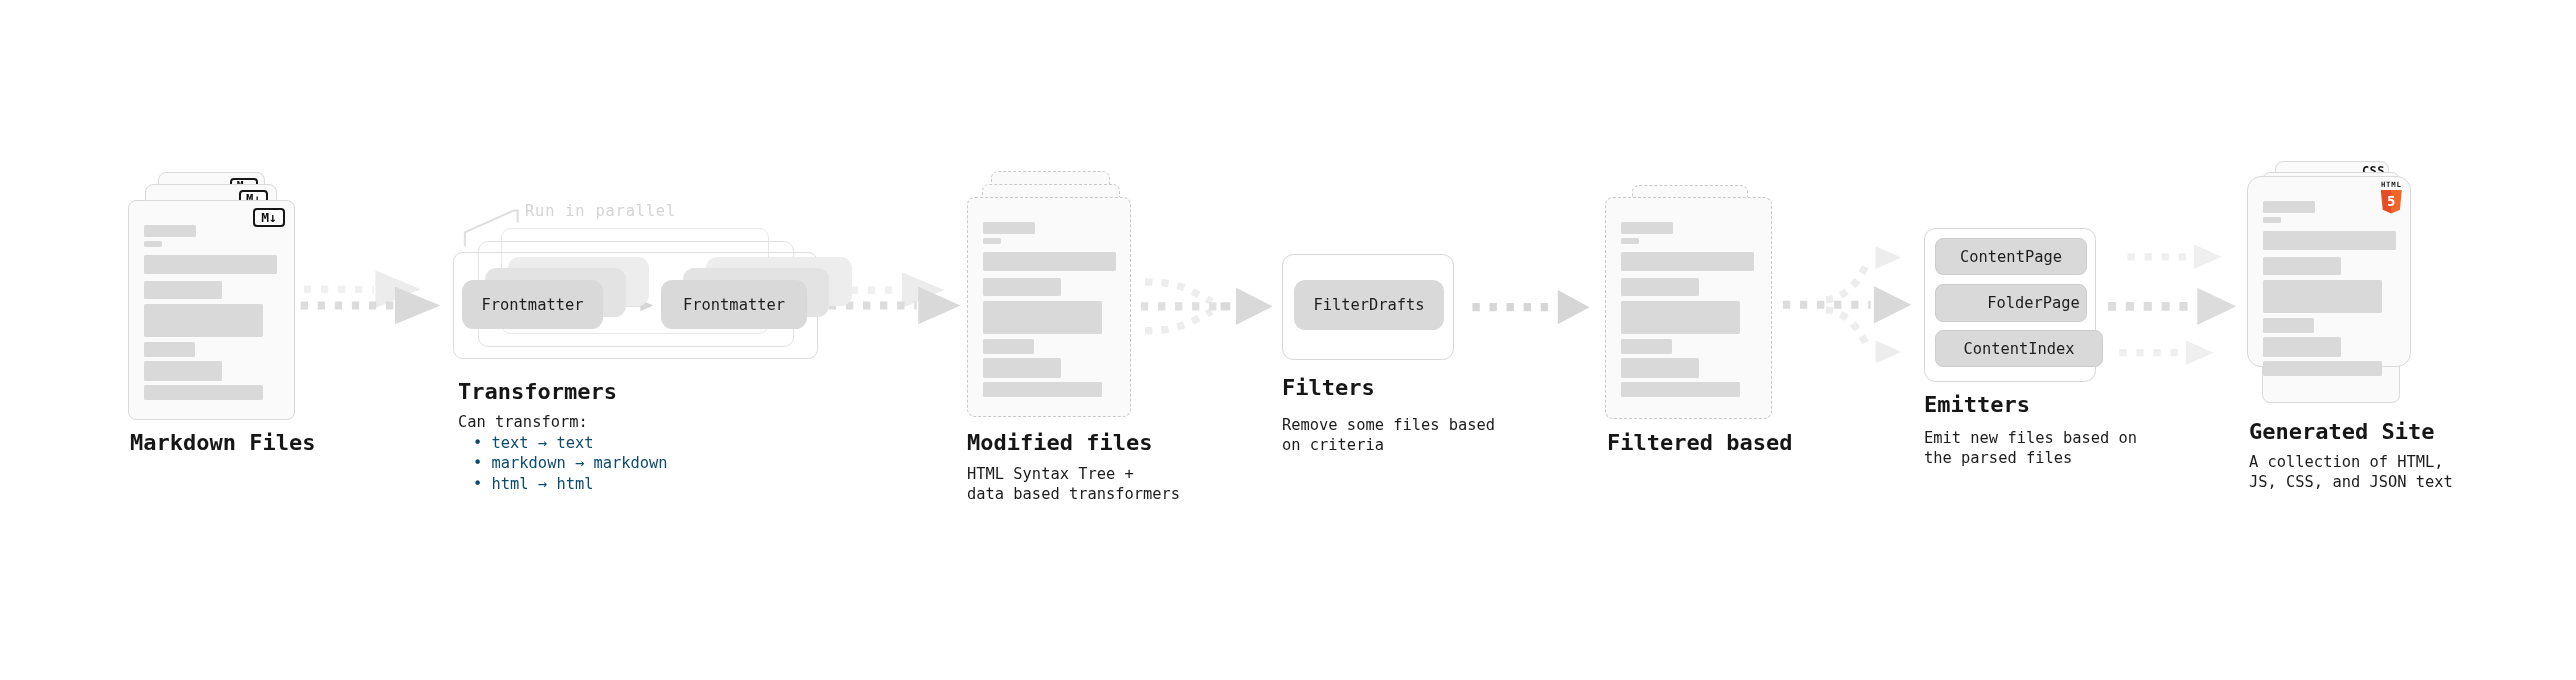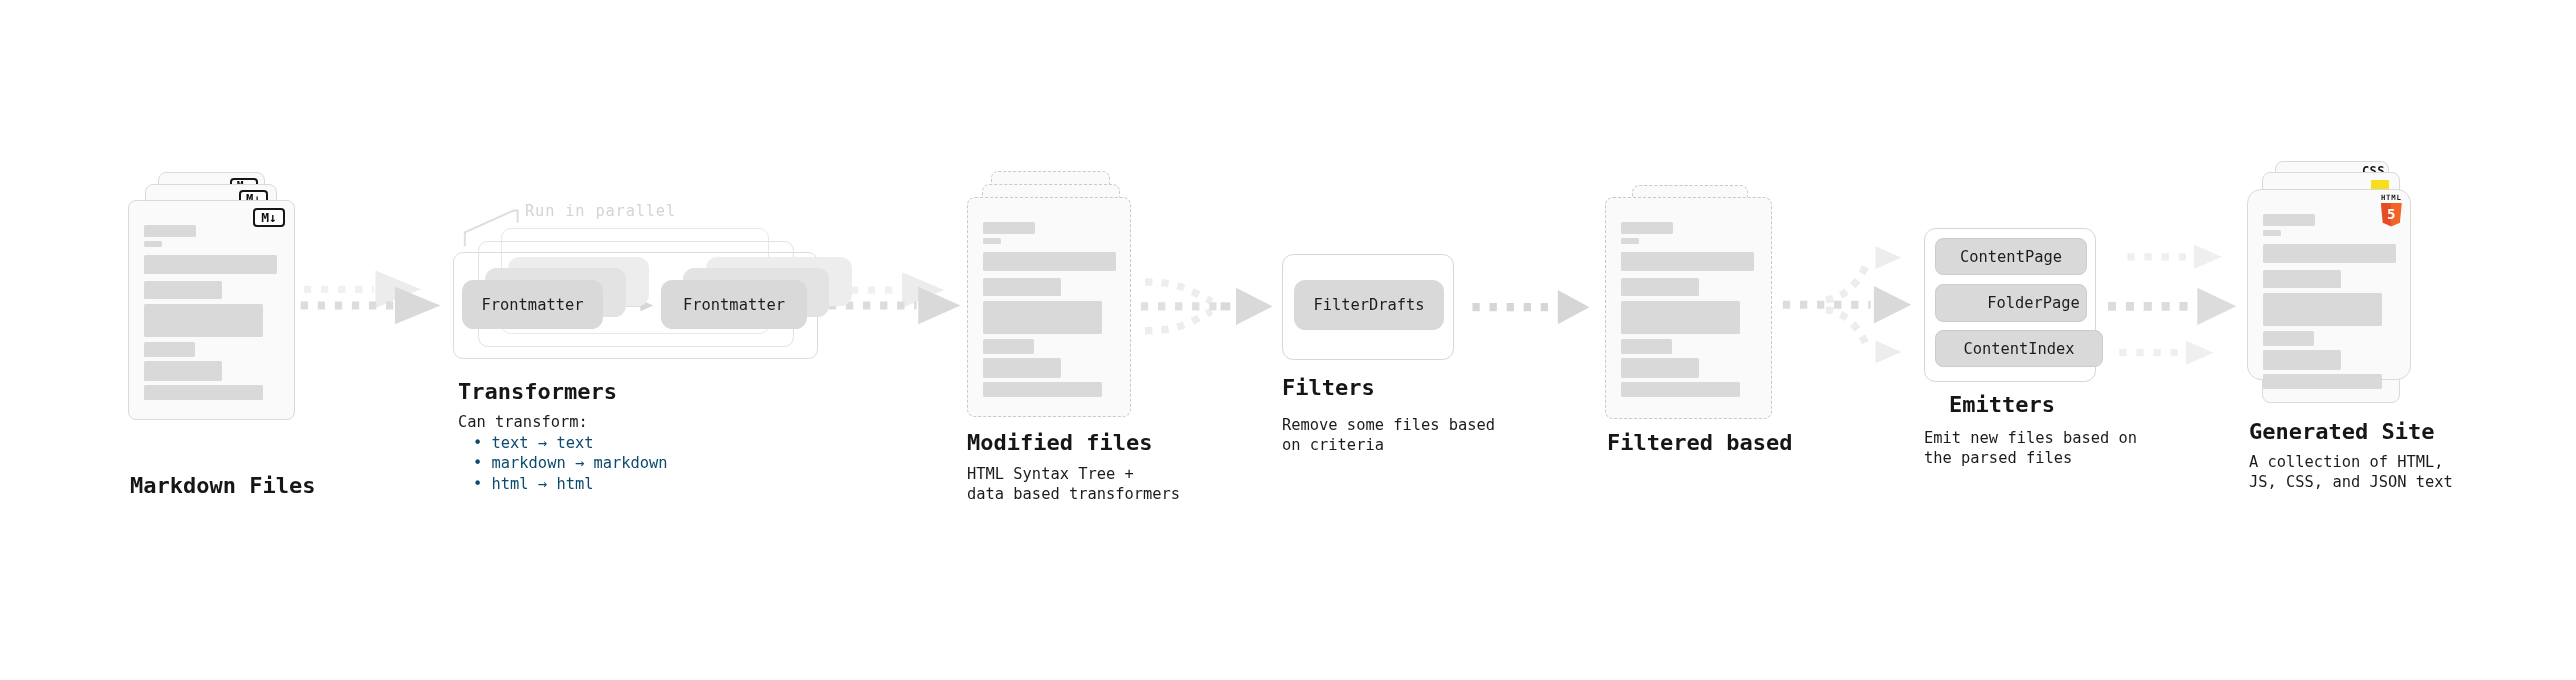--- a/index.html
+++ b/index.html
@@ -114,21 +114,21 @@
         </div>
       <div class="bar" style="left:14.6px;top:24.4px;width:52px;height:11.4px;"></div>
       <div class="bar" style="left:14.6px;top:40px;width:18px;height:5.7px;"></div>
       <div class="bar" style="left:14.6px;top:54px;width:133px;height:18.7px;"></div>
       <div class="bar" style="left:14.6px;top:80px;width:78px;height:18px;"></div>
       <div class="bar" style="left:14.6px;top:103px;width:119px;height:32.5px;"></div>
       <div class="bar" style="left:14.6px;top:141px;width:51px;height:15.4px;"></div>
       <div class="bar" style="left:14.6px;top:160px;width:78px;height:19.5px;"></div>
       <div class="bar" style="left:14.6px;top:184px;width:119px;height:15.4px;"></div>
     </div>
-    <div class="title" style="left:130px;top:430px;margin-top:43px;">Markdown Files</div>
+    <div class="title" style="left:130px;top:430px;">Markdown Files</div>
   </div>
 
   <div>
     <div class="tbox" style="left:501px;top:228px;width:268px;height:106px;border-color:#e8e8e8;"></div>
     <div class="tbox" style="left:478px;top:241px;width:316px;height:106px;border-color:#e2e2e2;"></div>
     <div class="tbox" style="left:453px;top:252px;width:365px;height:107px;border-color:#dcdcdc;"></div>
     <div class="note" style="left:525px;top:202px;">Run in parallel</div>
 
     <div class="ghost" style="left:508px;top:257px;width:141px;height:49px;background:#ededed;"></div>
     <div class="ghost" style="left:485px;top:268px;width:141px;height:49px;background:#e3e3e3;"></div>
@@ -202,38 +202,38 @@
     <div class="panel" style="left:1924px;top:228px;width:172px;height:154px;"></div>
     <div class="epill" style="left:1935px;top:238px;width:152px;height:37px;">
         <span>ContentPage</span>
       </div>
     <div class="epill" style="left:1935px;top:284px;width:152px;height:38px;padding-left:45px;">
         <span>FolderPage</span>
       </div>
     <div class="epill" style="left:1935px;top:330px;width:168px;height:37px;">
         <span>ContentIndex</span>
       </div>
-    <div class="title" style="left:1924px;top:392px;margin-left:25px;">Emitters</div>
+    <div class="title" style="left:1924px;top:392px;">Emitters</div>
     <div class="desc" style="left:1924px;top:429px;">
       <div>Emit new files based on</div>
       <div>the parsed files</div>
     </div>
   </div>
 
   <div>
     <div class="card" style="left:2275px;top:161px;width:114px;height:236px;">
       <div class="cssbadge">
         <div class="csstext">CSS</div>
         <div class="cssbar" style="background:#2d53e5;"></div>
       </div>
     </div>
     <div class="card" style="left:2262px;top:172px;width:138px;height:231px;">
       <div class="jsbadge" style="background:#f7df1e;"></div>
     </div>
-    <div class="card" style="left:2247px;top:189px;width:164px;height:191px;border-radius:14px;">
+    <div class="card" style="left:2247px;top:176px;width:164px;height:191px;border-radius:14px;">
       <div class="html5badge">
         <div class="htmltext">HTML</div>
         <div class="html5shield" style="background:linear-gradient(90deg,#e44d26 50%,#f16529 50%);">
           <span>5</span>
         </div>
       </div>
       <div class="bar" style="left:14.6px;top:24.4px;width:52px;height:11.4px;"></div>
       <div class="bar" style="left:14.6px;top:40px;width:18px;height:5.7px;"></div>
       <div class="bar" style="left:14.6px;top:54px;width:133px;height:18.7px;"></div>
       <div class="bar" style="left:14.6px;top:80px;width:78px;height:18px;"></div>

